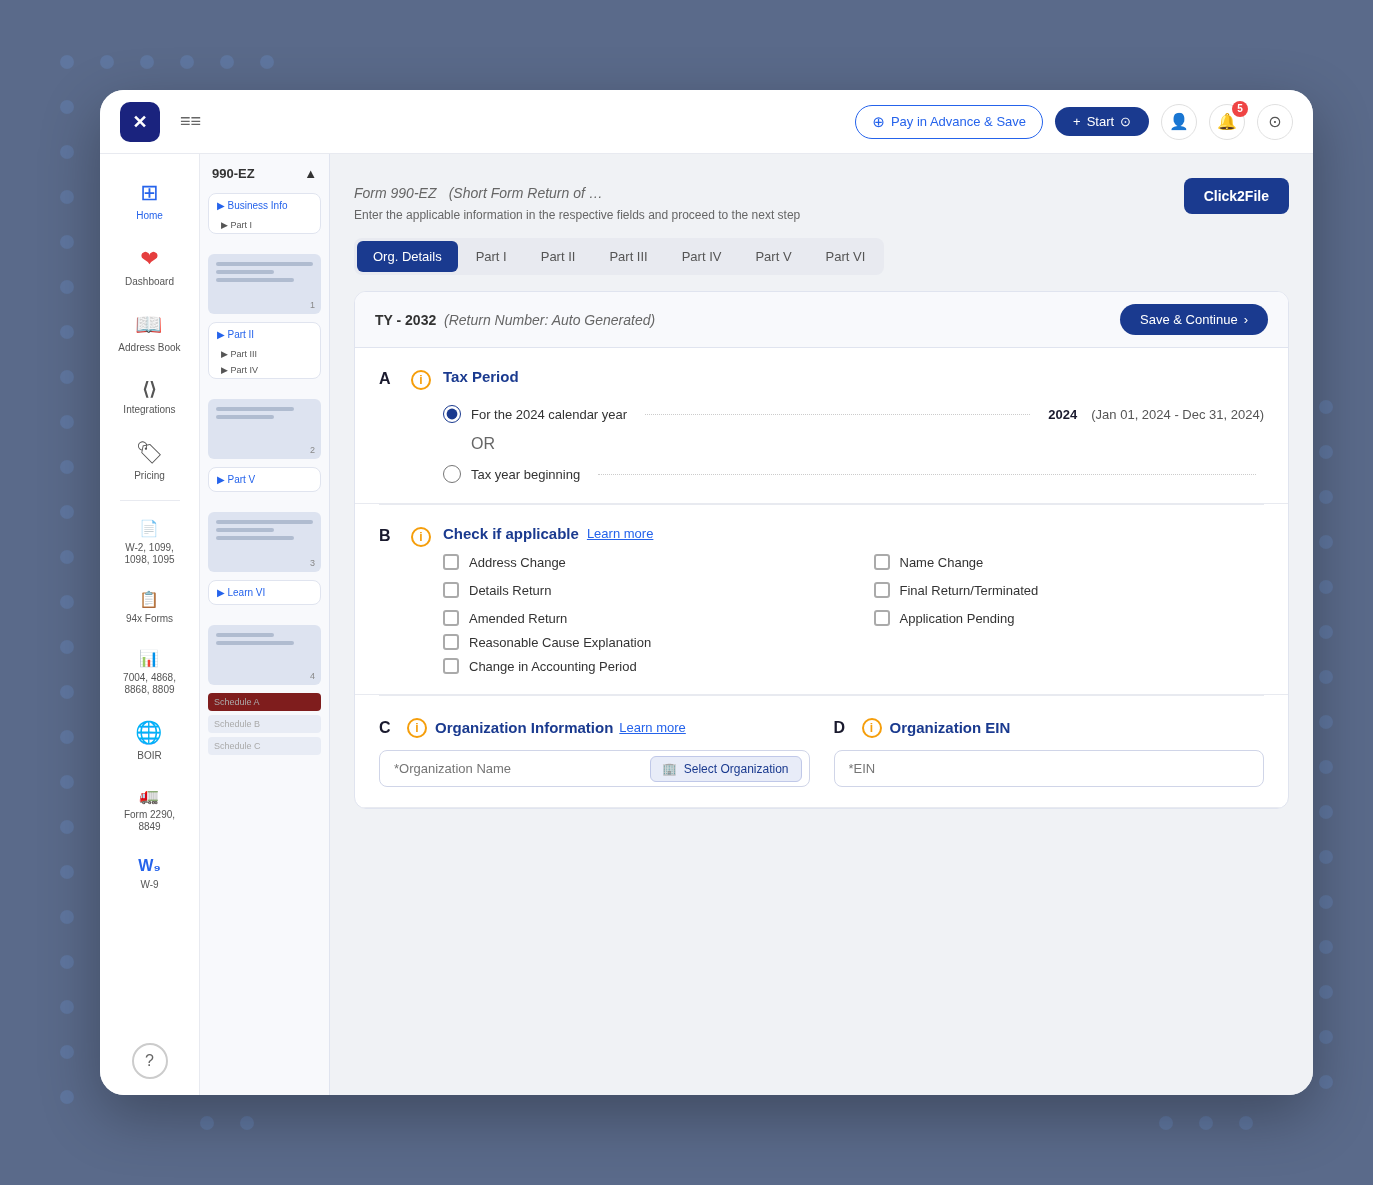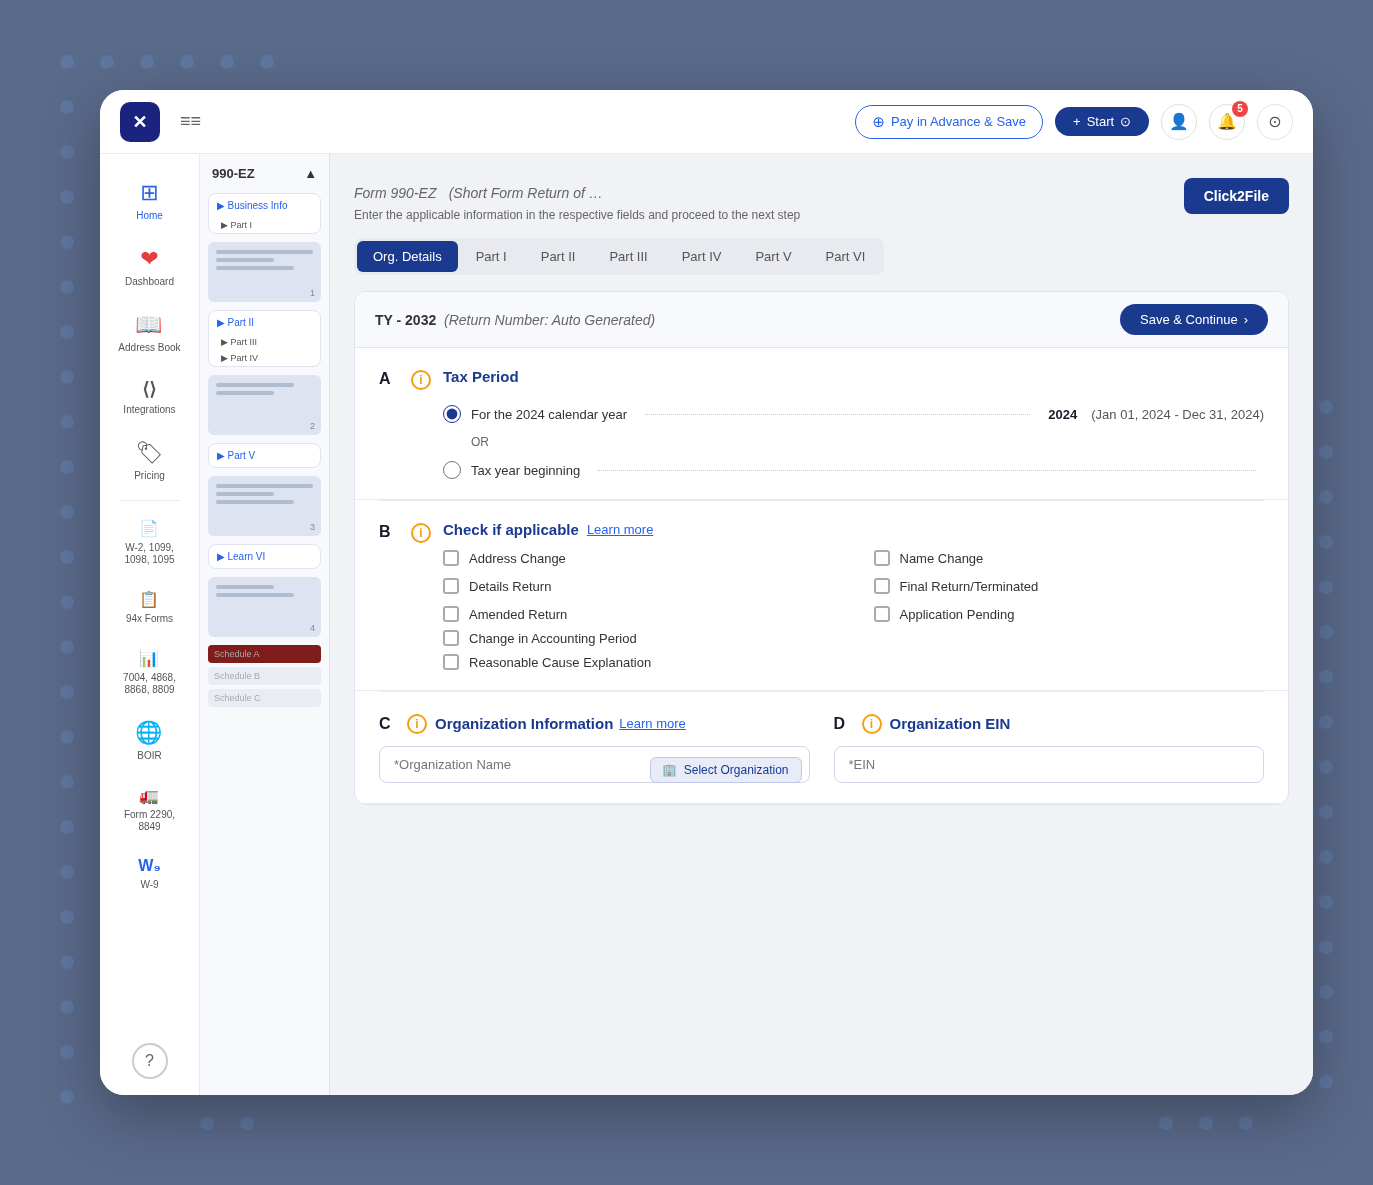--- a/index.html
+++ b/index.html
@@ -210,21 +210,21 @@
       justify-content: space-between;
       font-size: 13px;
       font-weight: 600;
       color: #333;
       margin-bottom: 12px;
       padding: 0 4px;
     }
     .tree-section {
       background: white;
       border-radius: 8px;
-      margin-bottom: 8px;
+      margin-bottom: 20px;
       overflow: hidden;
       border: 1px solid #e0e4ef;
     }
     .tree-section-header {
       font-size: 10px;
       color: #2563eb;
       padding: 6px 8px;
       font-weight: 500;
       cursor: pointer;
     }
@@ -401,21 +401,21 @@
       flex: 1;
       border-bottom: 1px dotted #ccc;
       margin: 0 8px;
     }
     .radio-value {
       font-size: 13px;
       font-weight: 700;
       color: #1a1a2e;
     }
     .or-text {
-      font-size: 12px;
+      font-size: 16px;
       color: #666;
       padding-left: 28px;
     }
 
     
     .checkbox-grid {
       display: grid;
       grid-template-columns: 1fr 1fr;
       gap: 12px 40px;
       margin-top: 12px;
@@ -463,21 +463,21 @@
       margin-bottom: 12px;
     }
     .field-group {
       display: flex;
       flex-direction: column;
       gap: 6px;
     }
     .field-input-wrapper {
       position: relative;
       display: flex;
-      align-items: flex-end;
+      align-items: center;
     }
     .field-input {
       width: 100%;
       border: 1.5px solid #d0d5e8;
       border-radius: 8px;
       padding: 10px 14px;
       font-size: 13px;
       color: #333;
       background: white;
       outline: none;
@@ -829,25 +829,25 @@
                     <div class="checkbox-input"></div>
                     <span class="checkbox-label">Amended Return</span>
                   </div>
                   <div class="checkbox-row">
                     <div class="checkbox-input"></div>
                     <span class="checkbox-label">Application Pending</span>
                   </div>
                 </div>
                 <div class="checkbox-row checkbox-single">
                   <div class="checkbox-input"></div>
-                  <span class="checkbox-label">Change in Accounting Period</span>
+                  <span class="checkbox-label">Reasonable Cause Explanation</span>
                 </div>
                 <div class="checkbox-row checkbox-single">
                   <div class="checkbox-input"></div>
-                  <span class="checkbox-label">Reasonable Cause Explanation</span>
+                  <span class="checkbox-label">Change in Accounting Period</span>
                 </div>
               </div>
             </div>
           </div>
 
           <div class="section-divider"></div>
 
           <div class="form-section">
             <div class="org-grid">
 

